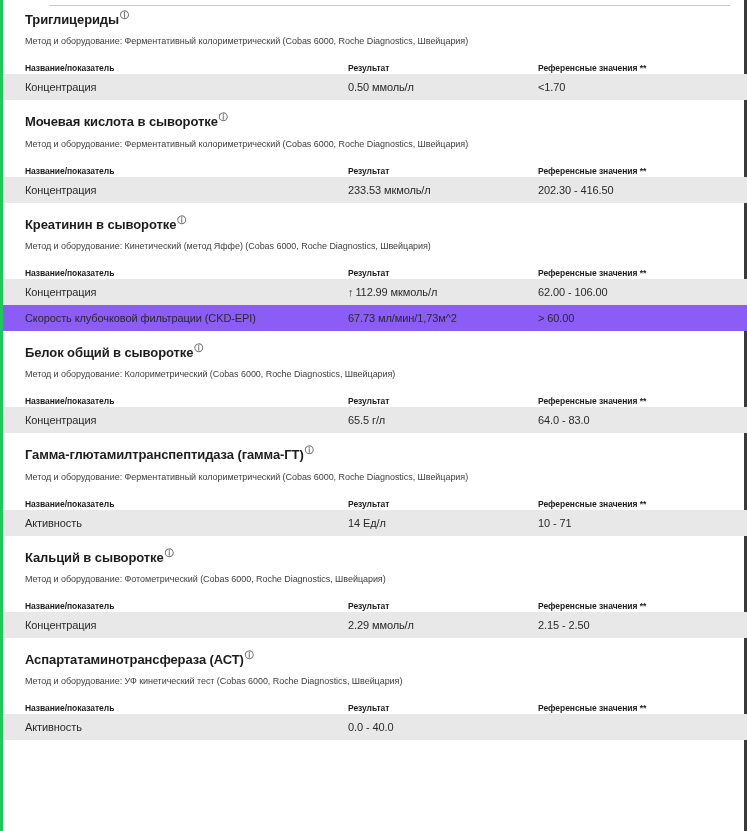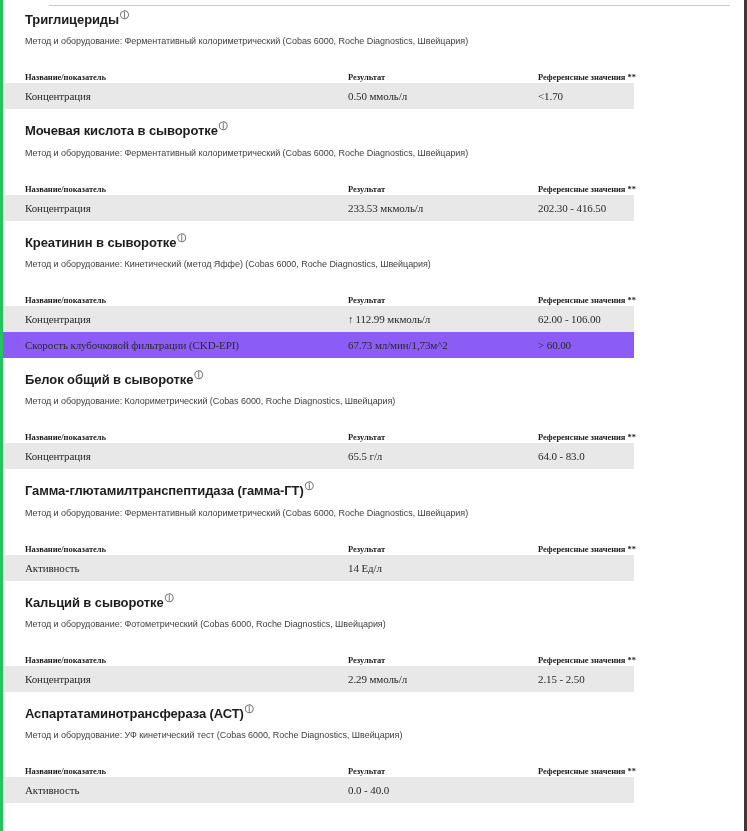--- a/index.html
+++ b/index.html
@@ -73,23 +73,22 @@
   .panel-method {
     font-size: 9px;
     line-height: 12px;
     color: #3f3f3f;
     margin: 7px 0 0 22px;
     letter-spacing: -0.05px;
   }
 
   
   .tbl {
-    margin-top: 21px;
+    margin-top: 12px;
     width: 725px;
-    font-family: Liberation Serif, serif;
   }
   .tbl-head {
     display: flex;
     align-items: flex-end;
     height: 15px;
     padding-left: 22px;
     box-sizing: border-box;
   }
   .tbl-head > div {
     font-size: 8.5px;
@@ -98,21 +97,21 @@
     letter-spacing: -0.05px;
     line-height: 11px;
   }
 
   .row {
     display: flex;
     align-items: center;
     height: 26px;
     padding-left: 22px;
     box-sizing: border-box;
-    width: 631px;
+    width: 744px;
   }
   .row.shaded { background: #e8e8e8; }
   .row.plain  { background: #8b5cf6; }
   .row > div {
     font-size: 11px;
     color: #2a2a2a;
     line-height: 14px;
     letter-spacing: -0.1px;
   }
 
@@ -207,20 +206,21 @@
         <div class="panel-method">Метод и оборудование: Ферментативный колориметрический (Cobas 6000, Roche Diagnostics, Швейцария)</div>
         <div class="tbl">
           <div class="tbl-head">
             <div class="c-name">Название/показатель</div>
             <div class="c-res">Результат</div>
             <div class="c-ref">Референсные значения **</div>
           </div>
           <div class="row shaded">
             <div class="c-name">Активность</div>
             <div class="c-res">14 Ед/л</div>
+            <div class="c-ref">10 - 71</div>
           </div>
         </div>
       </section>
       <section class="panel">
         <div class="panel-title"><span>Кальций в сыворотке</span><span class="help-icon">ⓘ</span></div>
         <div class="panel-method">Метод и оборудование: Фотометрический (Cobas 6000, Roche Diagnostics, Швейцария)</div>
         <div class="tbl">
           <div class="tbl-head">
             <div class="c-name">Название/показатель</div>
             <div class="c-res">Результат</div>

